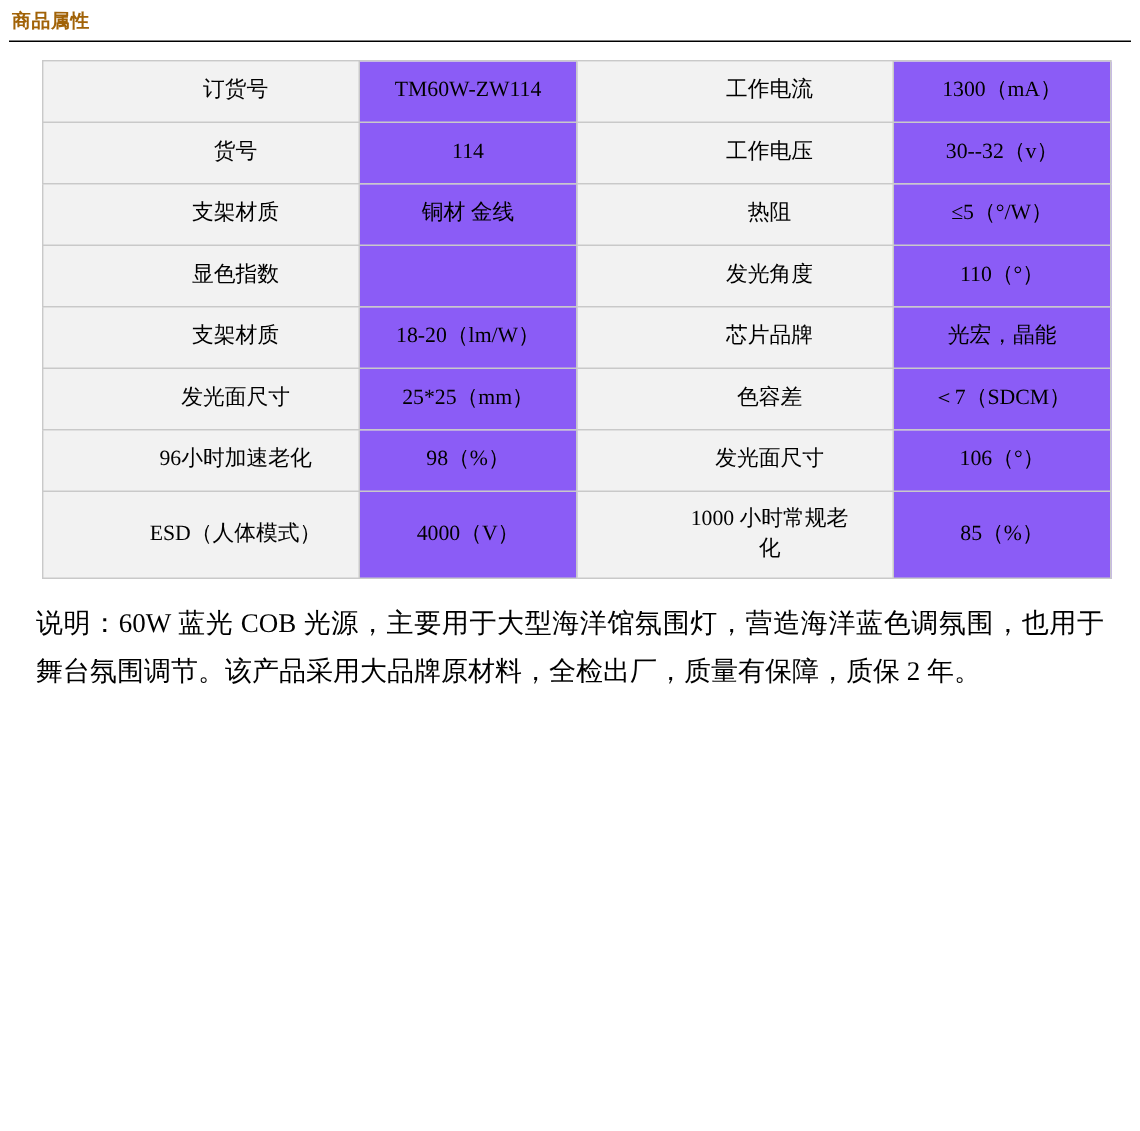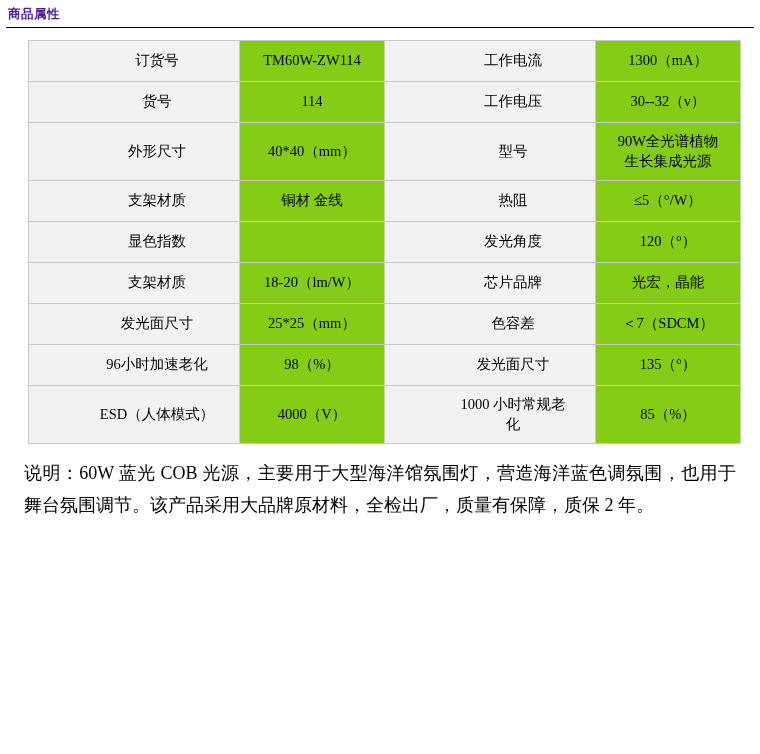--- a/index.html
+++ b/index.html
@@ -19,21 +19,21 @@
     width: 760px;
     height: 754px;
     position: relative;
     box-sizing: border-box;
     padding: 0;
   }
   .section-title {
     font-family: "Liberation Sans", "DejaVu Sans", sans-serif;
     font-size: 12.5px;
     font-weight: bold;
-    color: #4c1d95;
+    color: #a16207;
     padding: 6px 0 4px 8px;
     letter-spacing: 0.5px;
   }
   .title-rule {
     border-bottom: 1px solid #000;
     margin: 0 6px 0 6px;
     height: 0;
   }
   .table-wrap {
     margin: 12px 22px 0 28px;
@@ -51,21 +51,21 @@
     padding: 6px 2px;
     line-height: 1.35;
     font-family: "Liberation Serif", "DejaVu Serif", serif;
   }
   table.attrs td.label {
     background: #f2f2f2;
     width: 160px;
     padding-left: 48px;
   }
   table.attrs td.value {
-    background: #84cc16;
+    background: #8b5cf6;
     width: 140px;
   }
   table.attrs tr { height: 41px; }
   table.attrs tr.tall { height: 58px; }
   .cell-lines span { display: block; }
   .desc {
     margin: 14px 24px 0 24px;
     font-size: 18px;
     line-height: 1.75;
     text-align: justify;
@@ -90,58 +90,49 @@
             <td class="value cell-lines">TM60W-ZW114</td>
             <td class="label cell-lines">工作电流</td>
             <td class="value cell-lines">1300（mA）</td>
           </tr>
           <tr>
             <td class="label cell-lines">货号</td>
             <td class="value cell-lines">114</td>
             <td class="label cell-lines">工作电压</td>
             <td class="value cell-lines">30--32（v）</td>
           </tr>
-          <tr class="tall">
-            <td class="label cell-lines">外形尺寸</td>
-            <td class="value cell-lines">40*40（mm）</td>
-            <td class="label cell-lines">型号</td>
-            <td class="value cell-lines">
-              <span>90W全光谱植物</span>
-              <span>生长集成光源</span>
-            </td>
-          </tr>
           <tr>
             <td class="label cell-lines">支架材质</td>
             <td class="value cell-lines">铜材 金线</td>
             <td class="label cell-lines">热阻</td>
             <td class="value cell-lines">≤5（°/W）</td>
           </tr>
           <tr>
             <td class="label cell-lines">显色指数</td>
             <td class="value cell-lines"></td>
             <td class="label cell-lines">发光角度</td>
-            <td class="value cell-lines">120（°）</td>
+            <td class="value cell-lines">110（°）</td>
           </tr>
           <tr>
             <td class="label cell-lines">支架材质</td>
             <td class="value cell-lines">18-20（lm/W）</td>
             <td class="label cell-lines">芯片品牌</td>
             <td class="value cell-lines">光宏，晶能</td>
           </tr>
           <tr>
             <td class="label cell-lines">发光面尺寸</td>
             <td class="value cell-lines">25*25（mm）</td>
             <td class="label cell-lines">色容差</td>
             <td class="value cell-lines">＜7（SDCM）</td>
           </tr>
           <tr>
             <td class="label cell-lines">96小时加速老化</td>
             <td class="value cell-lines">98（%）</td>
             <td class="label cell-lines">发光面尺寸</td>
-            <td class="value cell-lines">135（°）</td>
+            <td class="value cell-lines">106（°）</td>
           </tr>
           <tr class="tall">
             <td class="label cell-lines">ESD（人体模式）</td>
             <td class="value cell-lines">4000（V）</td>
             <td class="label cell-lines">
               <span>1000 小时常规老</span>
               <span>化</span>
             </td>
             <td class="value cell-lines">85（%）</td>
           </tr>

